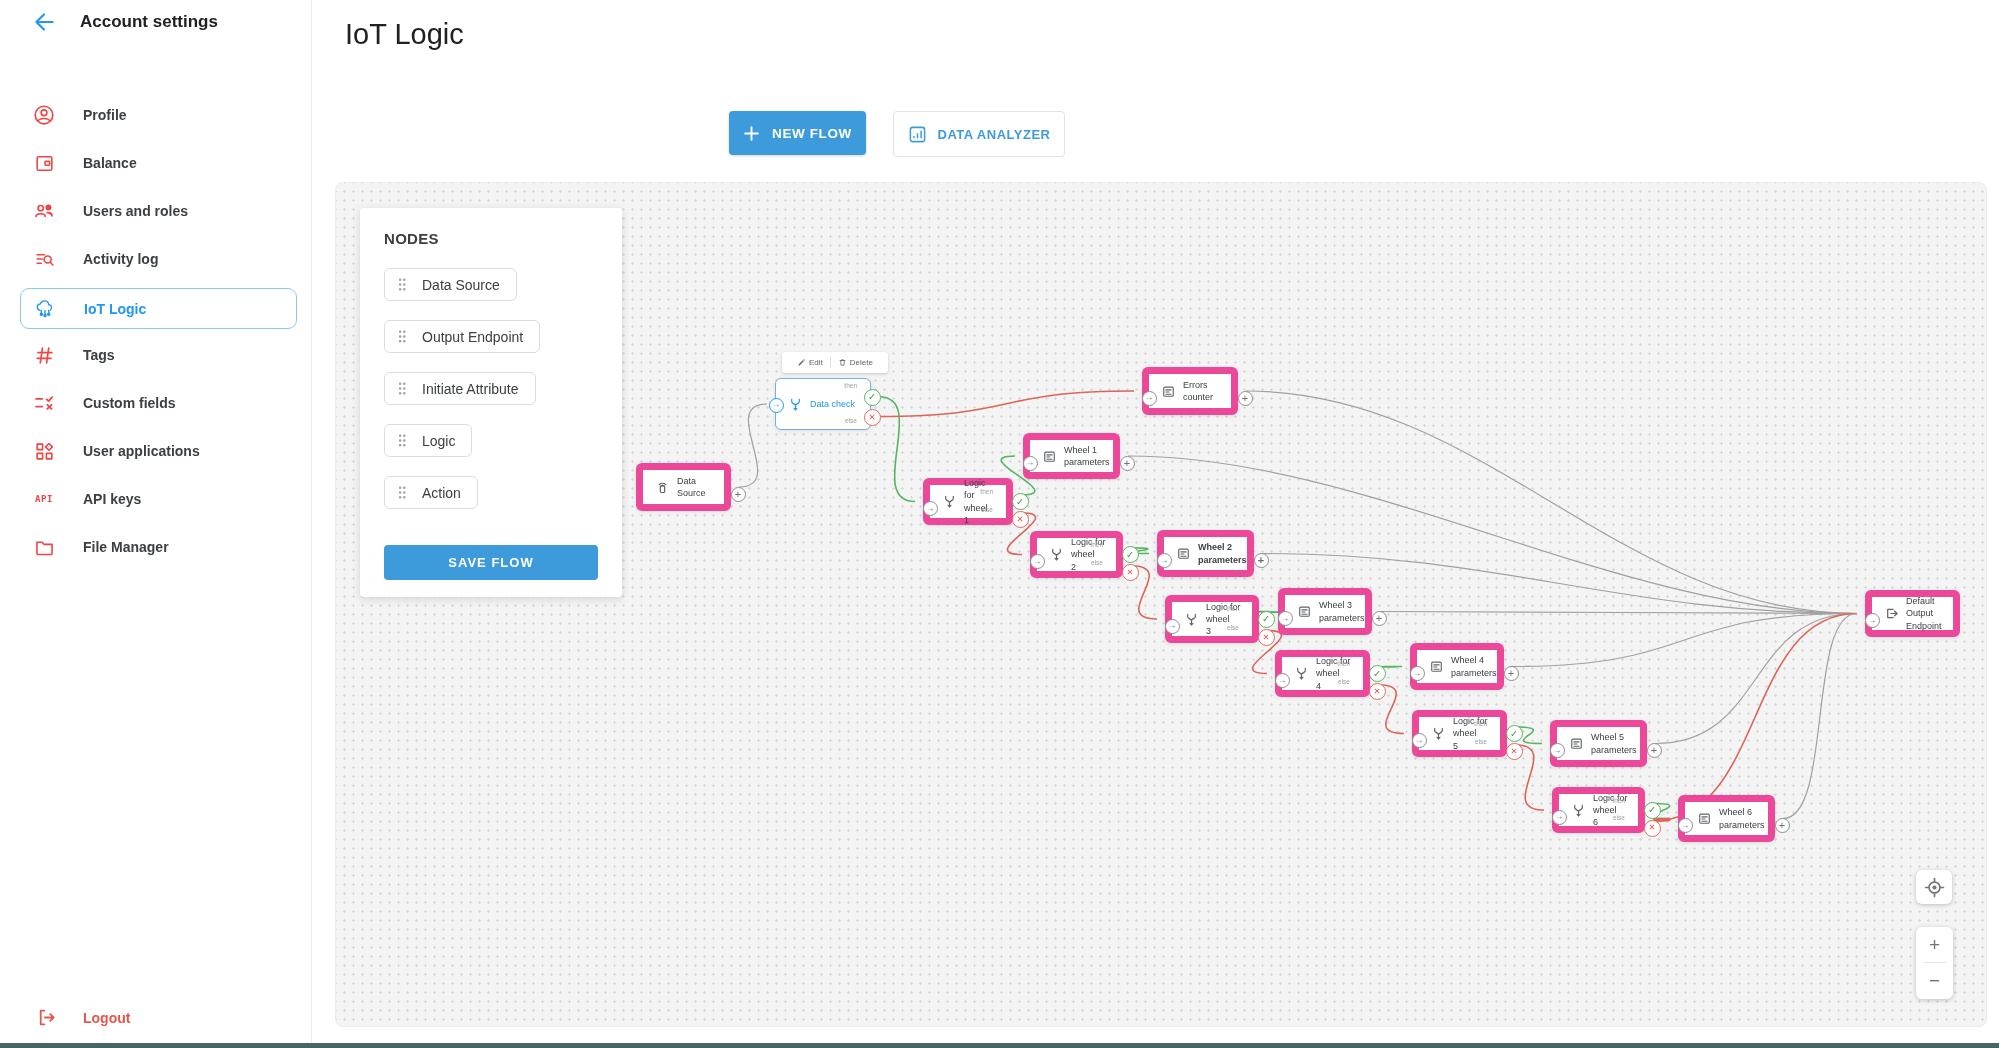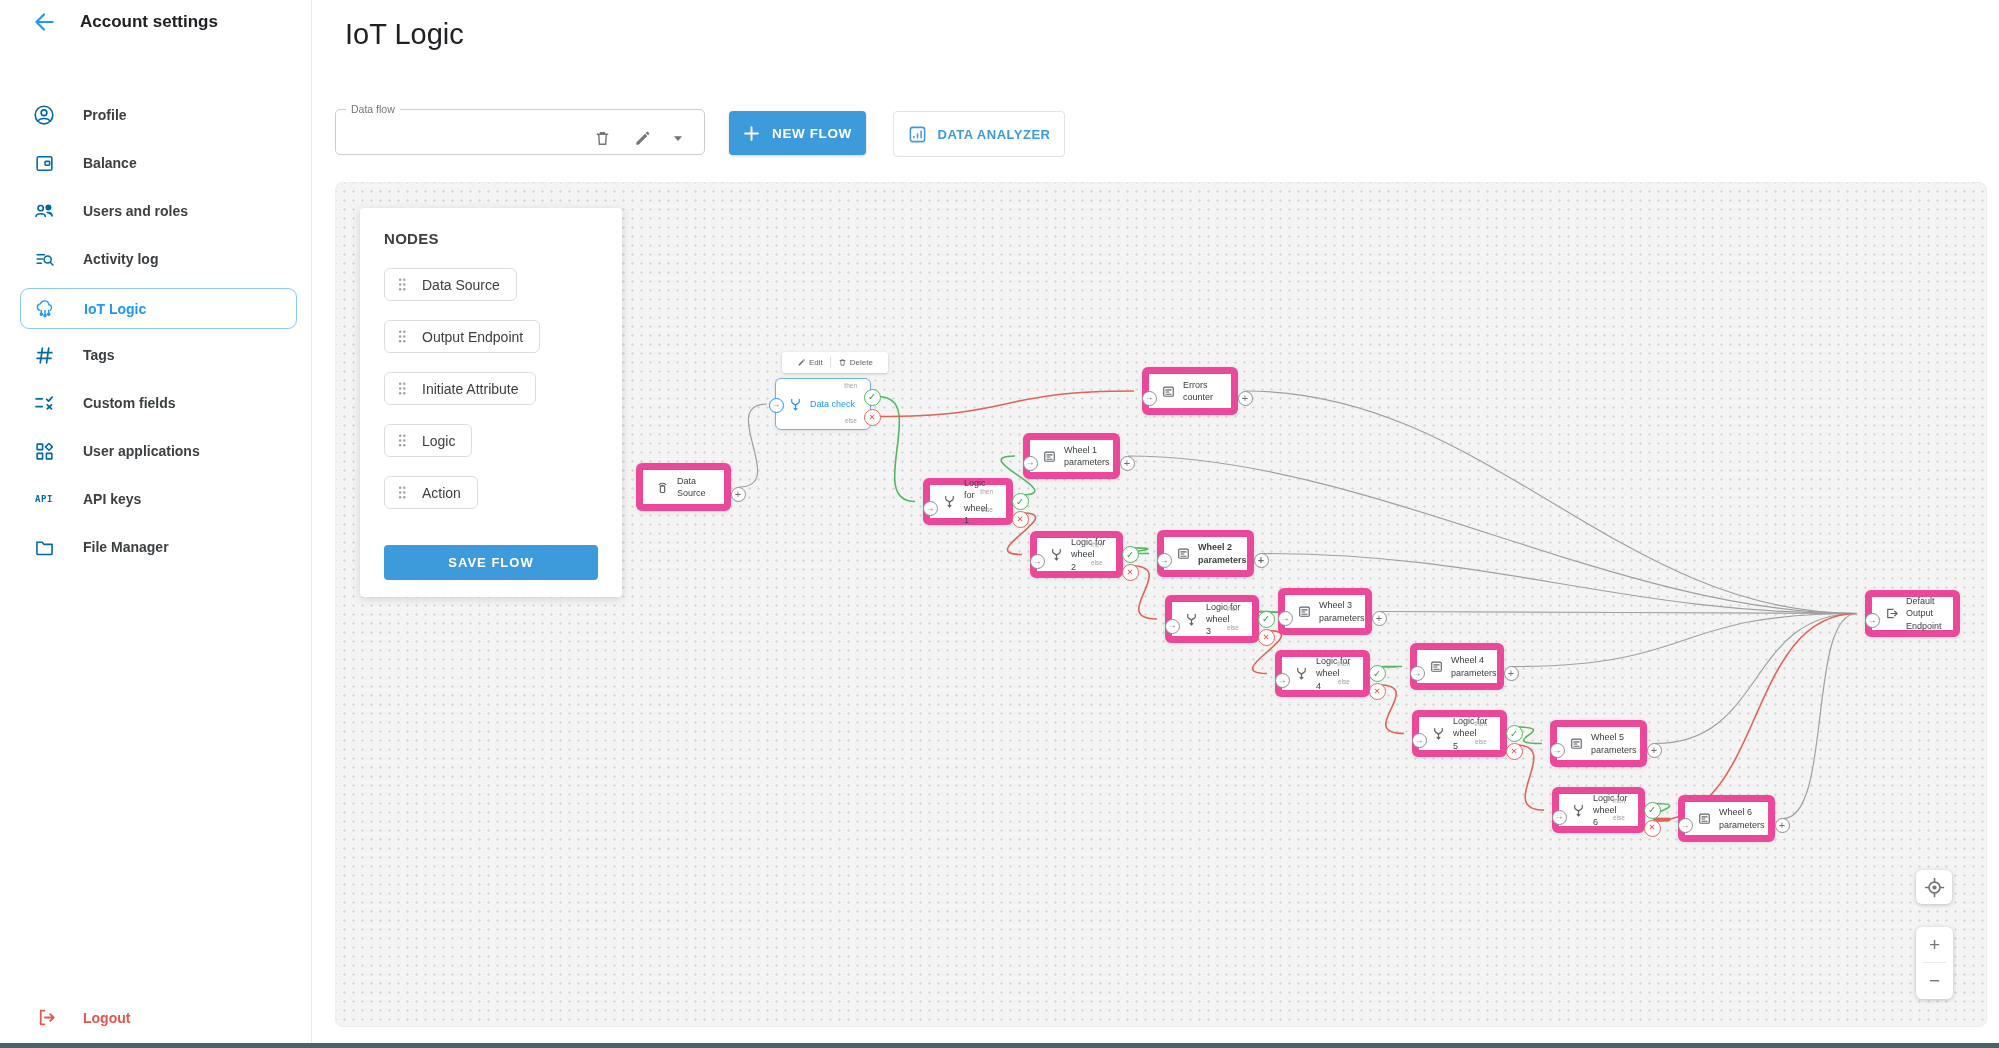--- a/index.html
+++ b/index.html
@@ -3,21 +3,21 @@
 <meta charset="utf-8">
 <style>
   html,body{margin:0;padding:0;background:#fff;font-family:"Liberation Sans","DejaVu Sans",sans-serif;}
   #app{position:relative;width:1999px;height:1048px;overflow:hidden;background:#fff;}
 
   
   #sidebar{position:absolute;left:0;top:0;width:311px;height:1043px;background:#fff;border-right:1px solid #e8eaed;z-index:5;}
   .back-btn{position:absolute;left:31px;top:9px;width:26px;height:26px;color:#2196f3;cursor:pointer;}
   .sb-title{position:absolute;left:80px;top:12px;font-size:17px;font-weight:700;color:#202124;}
   .sb-item{position:absolute;left:0;width:296px;height:48px;display:flex;align-items:center;cursor:pointer;}
-  .sb-item .icn{position:absolute;left:33px;width:22px;height:22px;color:#0369a1;display:flex;align-items:center;justify-content:center;}
+  .sb-item .icn{position:absolute;left:33px;width:22px;height:22px;color:#ef4444;display:flex;align-items:center;justify-content:center;}
   .sb-item .lbl{position:absolute;left:83px;font-size:14px;font-weight:600;color:#3c4043;}
   .sb-item.selected{left:20px;width:275px;border:1px solid #8ec7f2;border-radius:9px;background:#fff;}
   .sb-item.selected .icn{left:13px;color:#2196f3;}
   .sb-item.selected .lbl{left:63px;color:#2196f3;}
   #logout{position:absolute;left:0;top:994px;width:296px;height:48px;display:flex;align-items:center;cursor:pointer;}
   #logout .icn{position:absolute;left:36px;width:22px;height:22px;color:#e4574b;}
   #logout .lbl{position:absolute;left:83px;font-size:14px;font-weight:700;color:#e4574b;}
 
   
   #page-title{position:absolute;left:345px;top:18px;font-size:29px;font-weight:500;color:#202124;}
@@ -217,39 +217,20 @@
             <path d="M8 3.5 H4.5 v13 H8"></path>
             <path d="M8.5 10 H16.5 M13.5 6.8 L16.8 10 l-3.3 3.2"></path>
           </svg>
       </span>
       <span class="lbl">Logout</span>
     </div>
   </div>
 
   <div id="page-title">IoT Logic</div>
 
-  <fieldset id="dataflow">
-    <legend>Data flow</legend>
-    <input type="text" value="" style="">
-    <span class="df-ic" id="df-trash">
-      <svg width="19" height="19" viewBox="0 0 20 20" fill="none" stroke="currentColor" stroke-width="1.5" stroke-linecap="round">
-          <path d="M4.5 5.5 h11 M8 5.5 V4 h4 v1.5 M6 5.5 l.7 10.5 h6.6 l.7-10.5"></path>
-        </svg>
-    </span>
-    <span class="df-ic" id="df-pencil">
-      <svg width="19" height="19" viewBox="0 0 20 20" fill="currentColor">
-          <path d="M3.5 14.2 V16.5 h2.3 L15 7.3 12.7 5 Z M16.7 5.6 a1.1 1.1 0 0 0 0-1.6 L15.9 3.2 a1.1 1.1 0 0 0 -1.6 0 l-.9.9 2.4 2.4 Z"></path>
-        </svg>
-    </span>
-    <span class="df-ic" id="df-caret">
-      <svg width="14" height="14" viewBox="0 0 12 12" fill="currentColor">
-          <path d="M2.5 4.5 h7 L6 8.5 Z"></path>
-        </svg>
-    </span>
-  </fieldset>
 
   <div id="new-flow" class="btn-blue">
     <svg width="17" height="17" viewBox="0 0 16 16" fill="none" stroke="#fff" stroke-width="1.8" stroke-linecap="round">
         <path d="M8 2 V14 M2 8 H14"></path>
       </svg>
     <span>NEW FLOW</span>
   </div>
 
   <div id="data-analyzer">
     <svg width="19" height="19" viewBox="0 0 20 20" fill="none" stroke="currentColor" stroke-width="1.6" stroke-linecap="round">

